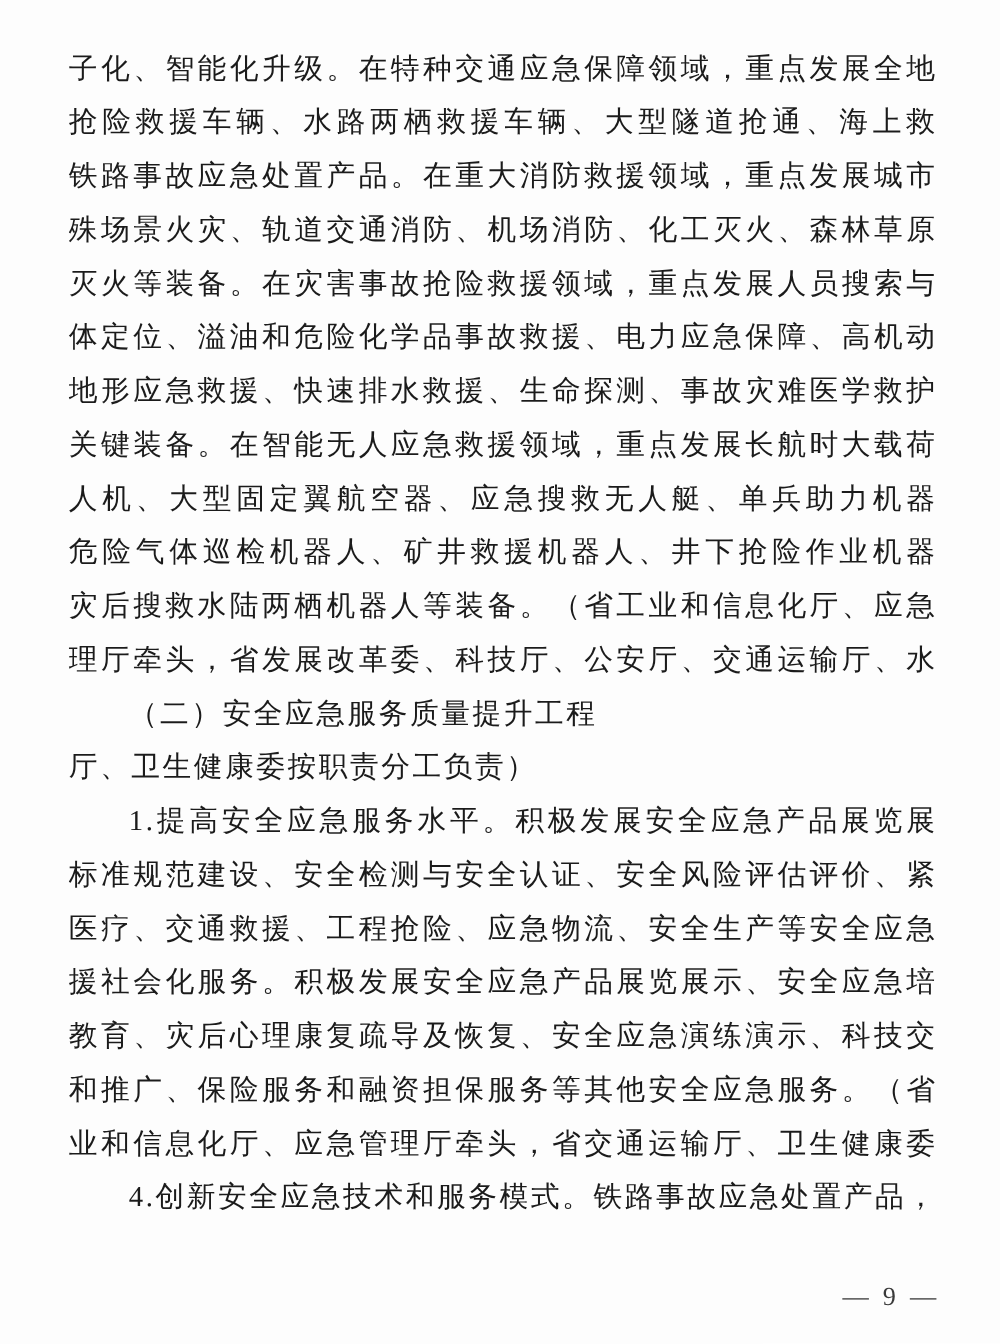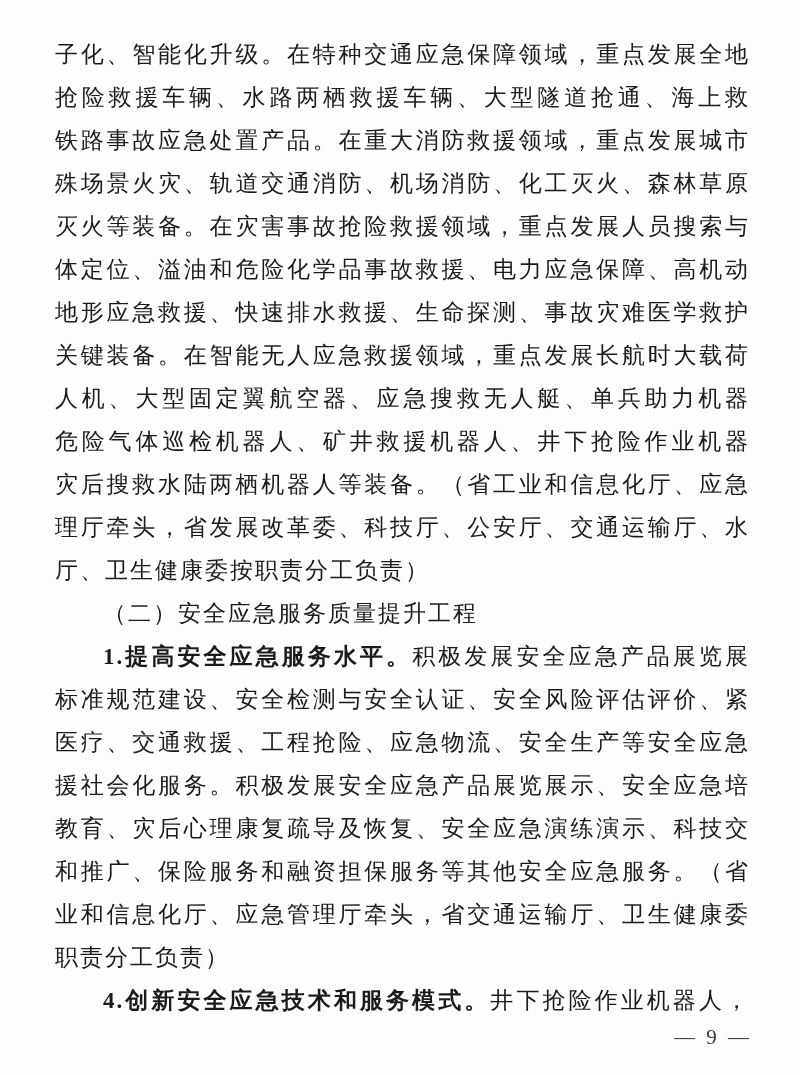--- a/index.html
+++ b/index.html
@@ -33,21 +33,21 @@
     text-justify: inter-ideograph;
     white-space: normal;
   }
   .line.last {
     text-align-last: left;
   }
   .line.indent {
     padding-left: 48px;
   }
   .bold {
-    font-weight: 700;
+    font-weight: 400;
   }
   .page-number {
     position: absolute;
     right: 48px;
     top: 1022px;
     font-size: 21px;
     line-height: 30px;
     letter-spacing: 3px;
     color: #3a3a3a;
     font-family: "Liberation Serif", "DejaVu Serif", serif;
@@ -64,35 +64,34 @@
     <div class="line">铁路事故应急处置产品。在重大消防救援领域，重点发展城市特</div>
     <div class="line">殊场景火灾、轨道交通消防、机场消防、化工灭火、森林草原防</div>
     <div class="line">灭火等装备。在灾害事故抢险救援领域，重点发展人员搜索与物</div>
     <div class="line">体定位、溢油和危险化学品事故救援、电力应急保障、高机动全</div>
     <div class="line">地形应急救援、快速排水救援、生命探测、事故灾难医学救护等</div>
     <div class="line">关键装备。在智能无人应急救援领域，重点发展长航时大载荷无</div>
     <div class="line">人机、大型固定翼航空器、应急搜救无人艇、单兵助力机器人、</div>
     <div class="line">危险气体巡检机器人、矿井救援机器人、井下抢险作业机器人、</div>
     <div class="line">灾后搜救水陆两栖机器人等装备。（省工业和信息化厅、应急管</div>
     <div class="line">理厅牵头，省发展改革委、科技厅、公安厅、交通运输厅、水利</div>
+    <div class="line indent last">（二）安全应急服务质量提升工程</div>
+
     <div class="line last">厅、卫生健康委按职责分工负责）</div>
-
-    <div class="line indent last">（二）安全应急服务质量提升工程</div>
 
     <div class="line indent">
       <span class="bold">1.提高安全应急服务水平。</span><span>积极发展安全应急产品展览展示、</span>
     </div>
     <div class="line">标准规范建设、安全检测与安全认证、安全风险评估评价、紧急</div>
     <div class="line">医疗、交通救援、工程抢险、应急物流、安全生产等安全应急救</div>
     <div class="line">援社会化服务。积极发展安全应急产品展览展示、安全应急培训</div>
     <div class="line">教育、灾后心理康复疏导及恢复、安全应急演练演示、科技交流</div>
     <div class="line">和推广、保险服务和融资担保服务等其他安全应急服务。（省工</div>
     <div class="line">业和信息化厅、应急管理厅牵头，省交通运输厅、卫生健康委按</div>
-    <div class="line last">职责分工负责）</div>
 
     <div class="line indent">
-      <span class="bold">4.创新安全应急技术和服务模式。</span><span>井下抢险作业机器人，</span>
+      <span class="bold">4.创新安全应急技术和服务模式。</span><span>铁路事故应急处置产品，</span>
     </div>
 
   </div>
 
   <div class="page-number">— 9 —</div>
 </div>
 
 </body></html>

